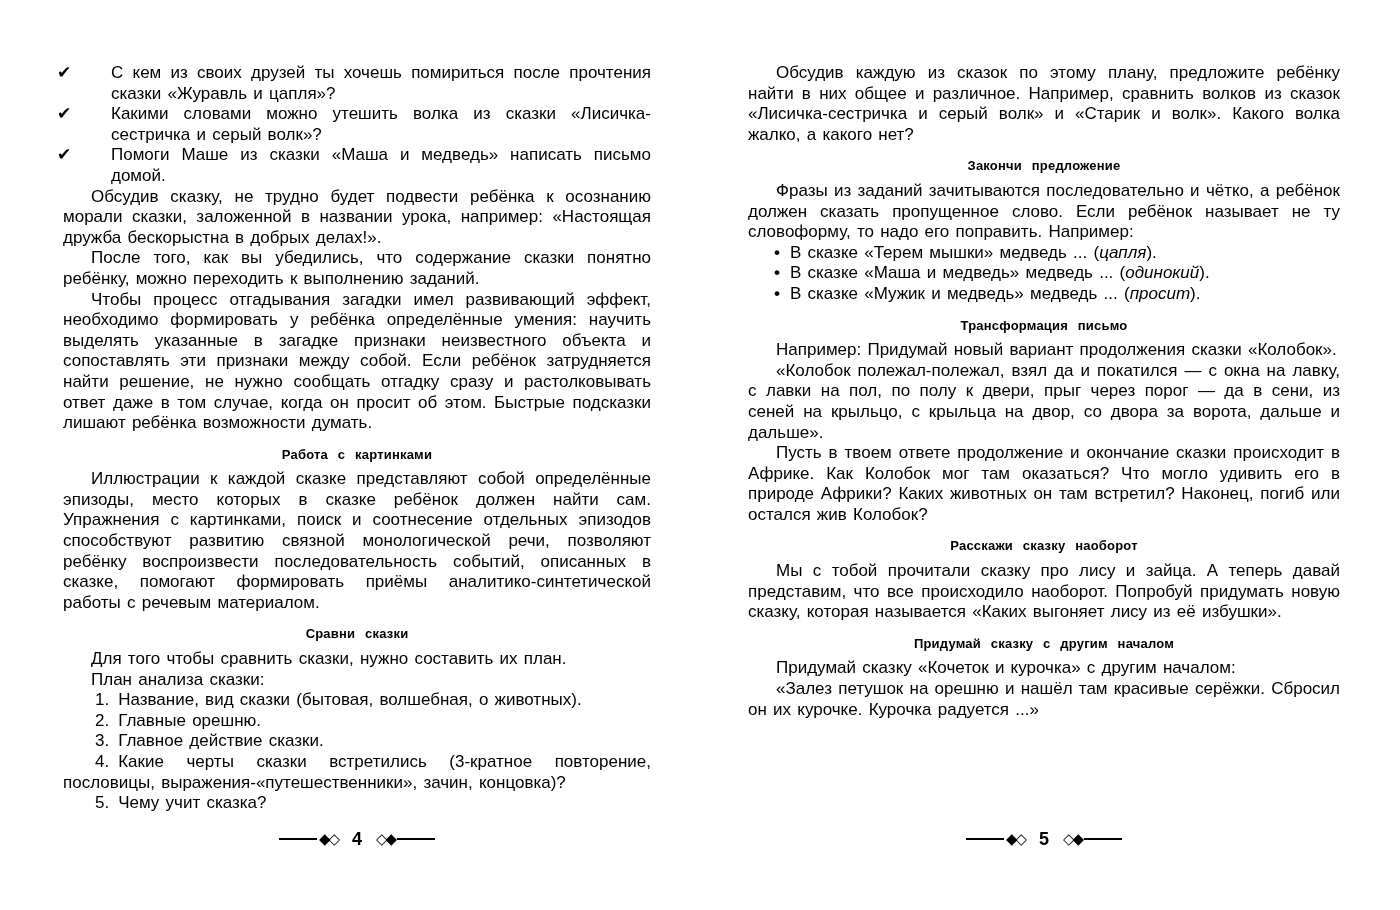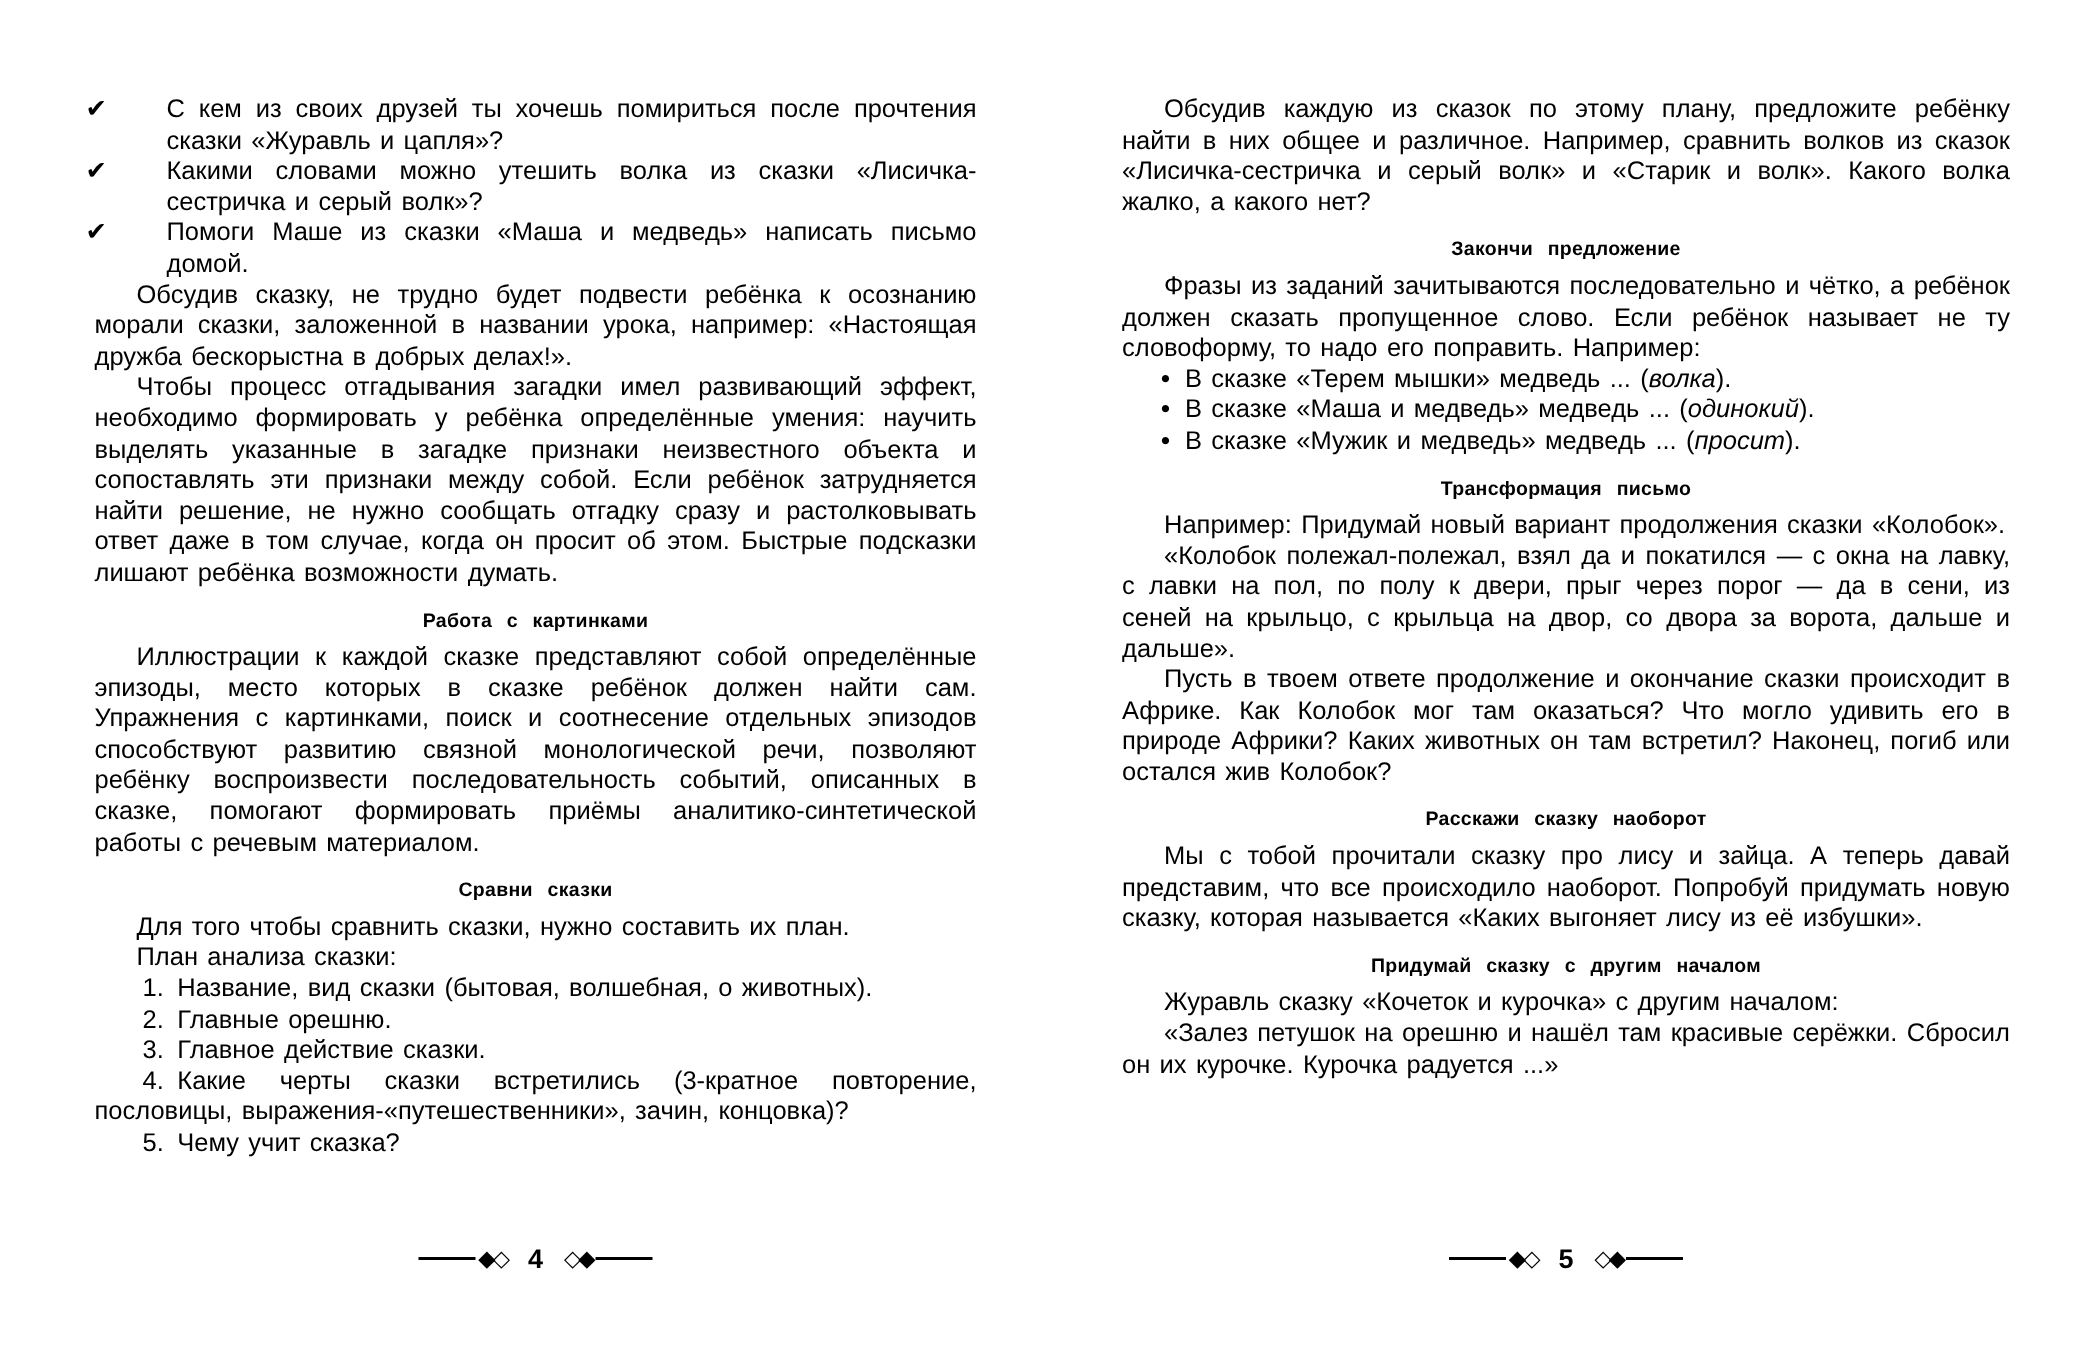--- a/index.html
+++ b/index.html
@@ -56,20 +56,21 @@
 <div class="spread">
 
   <section class="page page--left">
     <div>
       <p class="check-item"><span class="check-mark">✔</span><span>С кем из своих друзей ты хочешь помириться после прочтения сказки «Журавль и цапля»?</span></p>
       <p class="check-item"><span class="check-mark">✔</span><span>Какими словами можно утешить волка из сказки «Лисичка-сестричка и серый волк»?</span></p>
       <p class="check-item"><span class="check-mark">✔</span><span>Помоги Маше из сказки «Маша и медведь» написать письмо домой.</span></p>
     </div>
 
     <p class="para">Обсудив сказку, не трудно будет подвести ребёнка к осознанию морали сказки, заложенной в названии урока, например: «Настоящая дружба бескорыстна в добрых делах!».</p>
+    <p class="para">После того, как вы убедились, что содержание сказки понятно ребёнку, можно переходить к выполнению заданий.</p>
 
     <p class="para">Чтобы процесс отгадывания загадки имел развивающий эффект, необходимо формировать у ребёнка определённые умения: научить выделять указанные в загадке признаки неизвестного объекта и сопоставлять эти признаки между собой. Если ребёнок затрудняется найти решение, не нужно сообщать отгадку сразу и растолковывать ответ даже в том случае, когда он просит об этом. Быстрые подсказки лишают ребёнка возможности думать.</p>
 
     <h3 class="heading">Работа с картинками</h3>
     <p class="para">Иллюстрации к каждой сказке представляют собой определённые эпизоды, место которых в сказке ребёнок должен найти сам. Упражнения с картинками, поиск и соотнесение отдельных эпизодов способствуют развитию связной монологической речи, позволяют ребёнку воспроизвести последовательность событий, описанных в сказке, помогают формировать приёмы аналитико-синтетической работы с речевым материалом.</p>
 
     <h3 class="heading">Сравни сказки</h3>
     <p class="para">Для того чтобы сравнить сказки, нужно составить их план.</p>
     <p class="para">План анализа сказки:</p>
 
@@ -82,35 +83,35 @@
     </div>
   </section>
 
   <section class="page page--right">
     <p class="para">Обсудив каждую из сказок по этому плану, предложите ребёнку найти в них общее и различное. Например, сравнить волков из сказок «Лисичка-сестричка и серый волк» и «Старик и волк». Какого волка жалко, а какого нет?</p>
 
     <h3 class="heading">Закончи предложение</h3>
     <p class="para">Фразы из заданий зачитываются последовательно и чётко, а ребёнок должен сказать пропущенное слово. Если ребёнок называет не ту словоформу, то надо его поправить. Например:</p>
 
     <div>
-      <p class="bullet-item"><span class="bullet-mark">•</span><span>В сказке «Терем мышки» медведь ... (</span><em>волка</em><span>).</span></p>
+      <p class="bullet-item"><span class="bullet-mark">•</span><span>В сказке «Терем мышки» медведь ... (</span><em>цапля</em><span>).</span></p>
       <p class="bullet-item"><span class="bullet-mark">•</span><span>В сказке «Маша и медведь» медведь ... (</span><em>одинокий</em><span>).</span></p>
       <p class="bullet-item"><span class="bullet-mark">•</span><span>В сказке «Мужик и медведь» медведь ... (</span><em>просит</em><span>).</span></p>
     </div>
 
     <h3 class="heading">Трансформация письмо</h3>
     <p class="para">Например: Придумай новый вариант продолжения сказки «Колобок».</p>
     <p class="para">«Колобок полежал-полежал, взял да и покатился — с окна на лавку, с лавки на пол, по полу к двери, прыг через порог — да в сени, из сеней на крыльцо, с крыльца на двор, со двора за ворота, дальше и дальше».</p>
     <p class="para">Пусть в твоем ответе продолжение и окончание сказки происходит в Африке. Как Колобок мог там оказаться? Что могло удивить его в природе Африки? Каких животных он там встретил? Наконец, погиб или остался жив Колобок?</p>
 
     <h3 class="heading">Расскажи сказку наоборот</h3>
     <p class="para">Мы с тобой прочитали сказку про лису и зайца. А теперь давай представим, что все происходило наоборот. Попробуй придумать новую сказку, которая называется «Каких выгоняет лису из её избушки».</p>
 
     <h3 class="heading">Придумай сказку с другим началом</h3>
-    <p class="para">Журавль сказку «Кочеток и курочка» с другим началом:</p>
+    <p class="para">Придумай сказку «Кочеток и курочка» с другим началом:</p>
     <p class="para">«Залез петушок на орешню и нашёл там красивые серёжки. Сбросил он их курочке. Курочка радуется ...»</p>
   </section>
 
   <div class="footer footer--left">
     <span class="rule"></span>
     <span class="diamonds">◆◇</span>
     <span class="pageno">4</span>
     <span class="diamonds">◇◆</span>
     <span class="rule"></span>
   </div>

